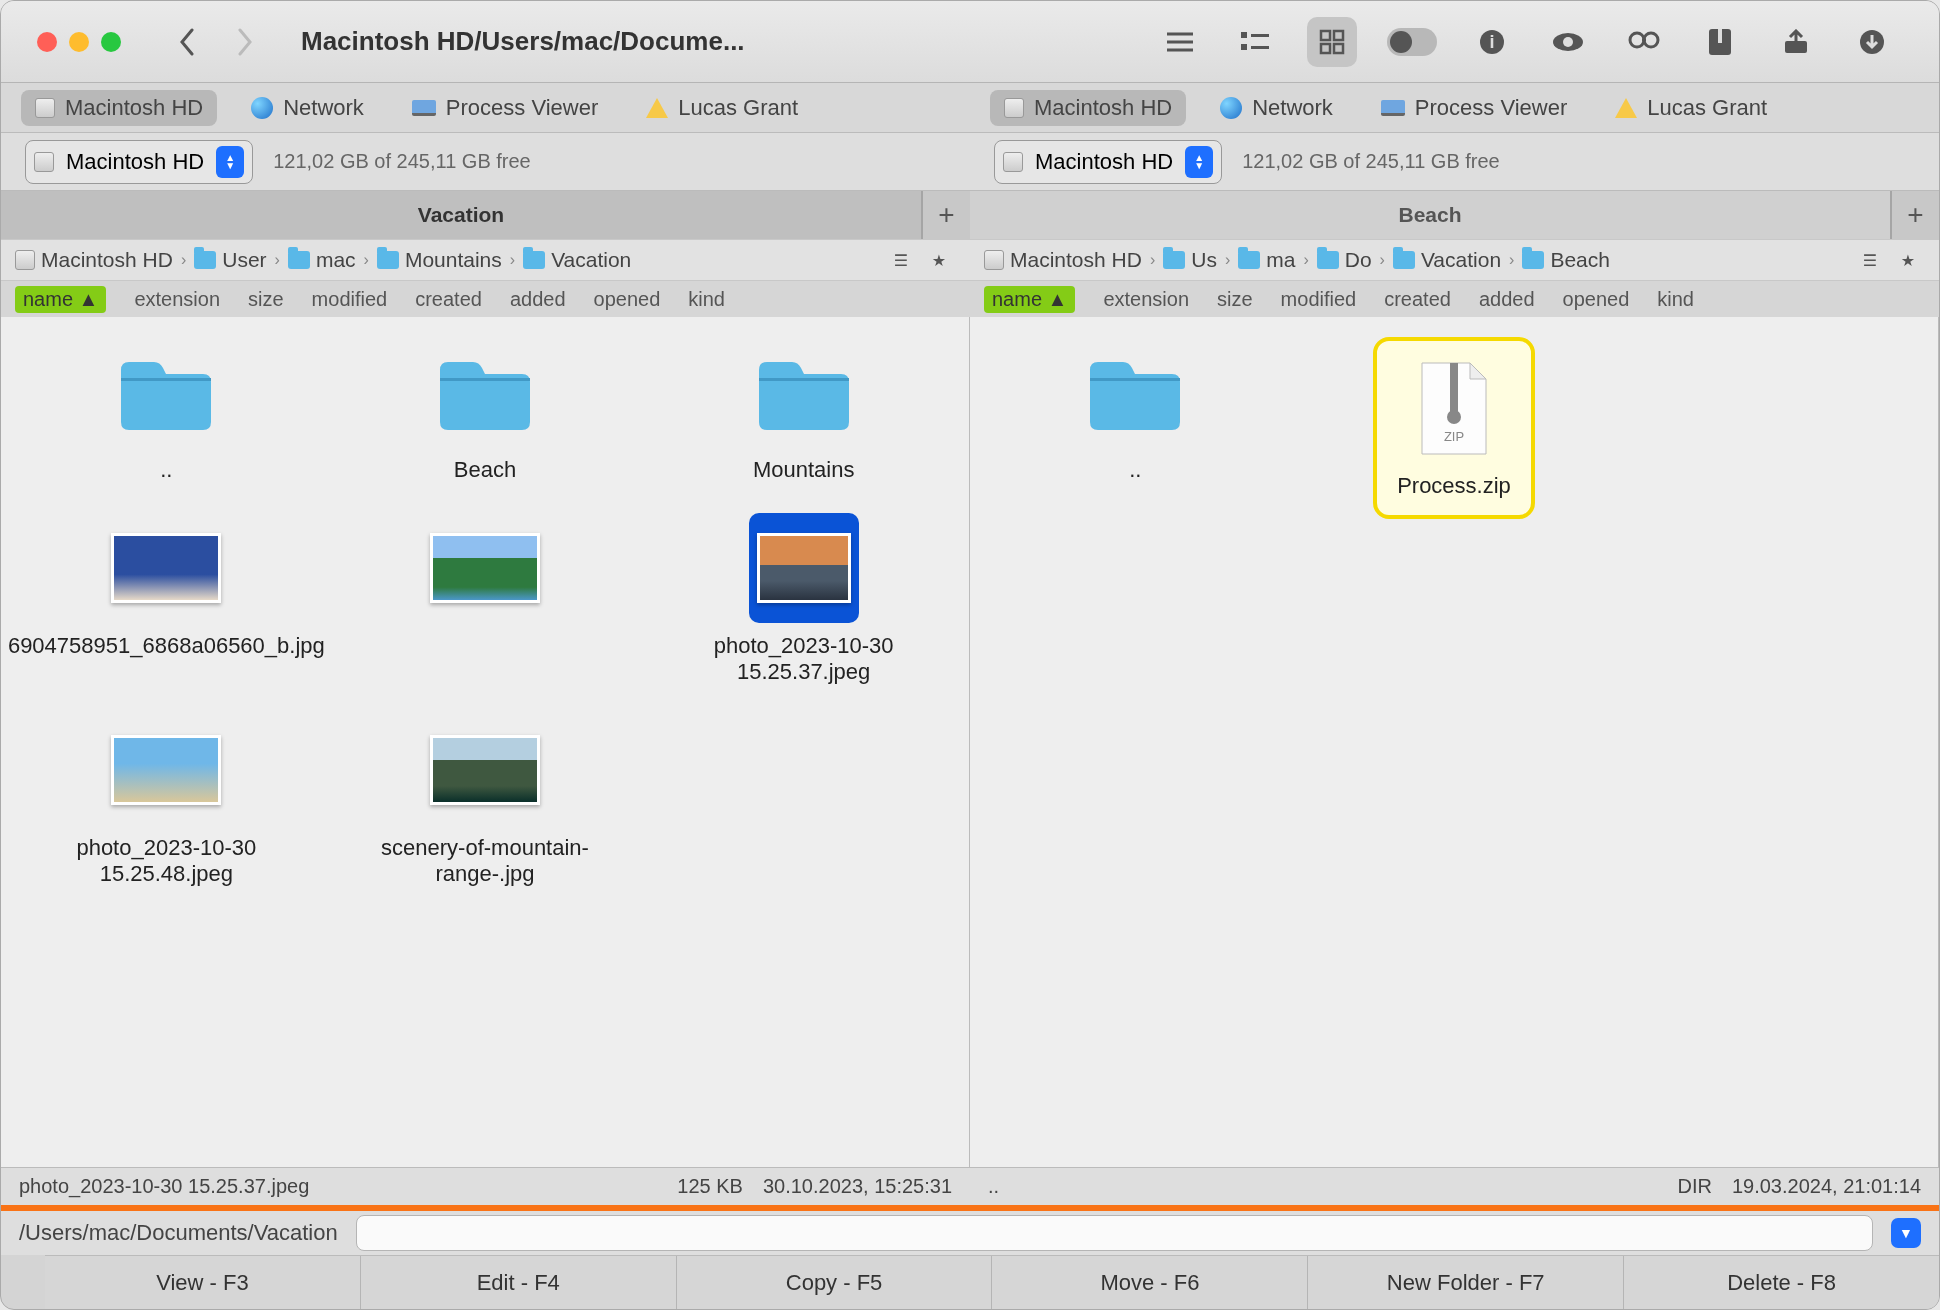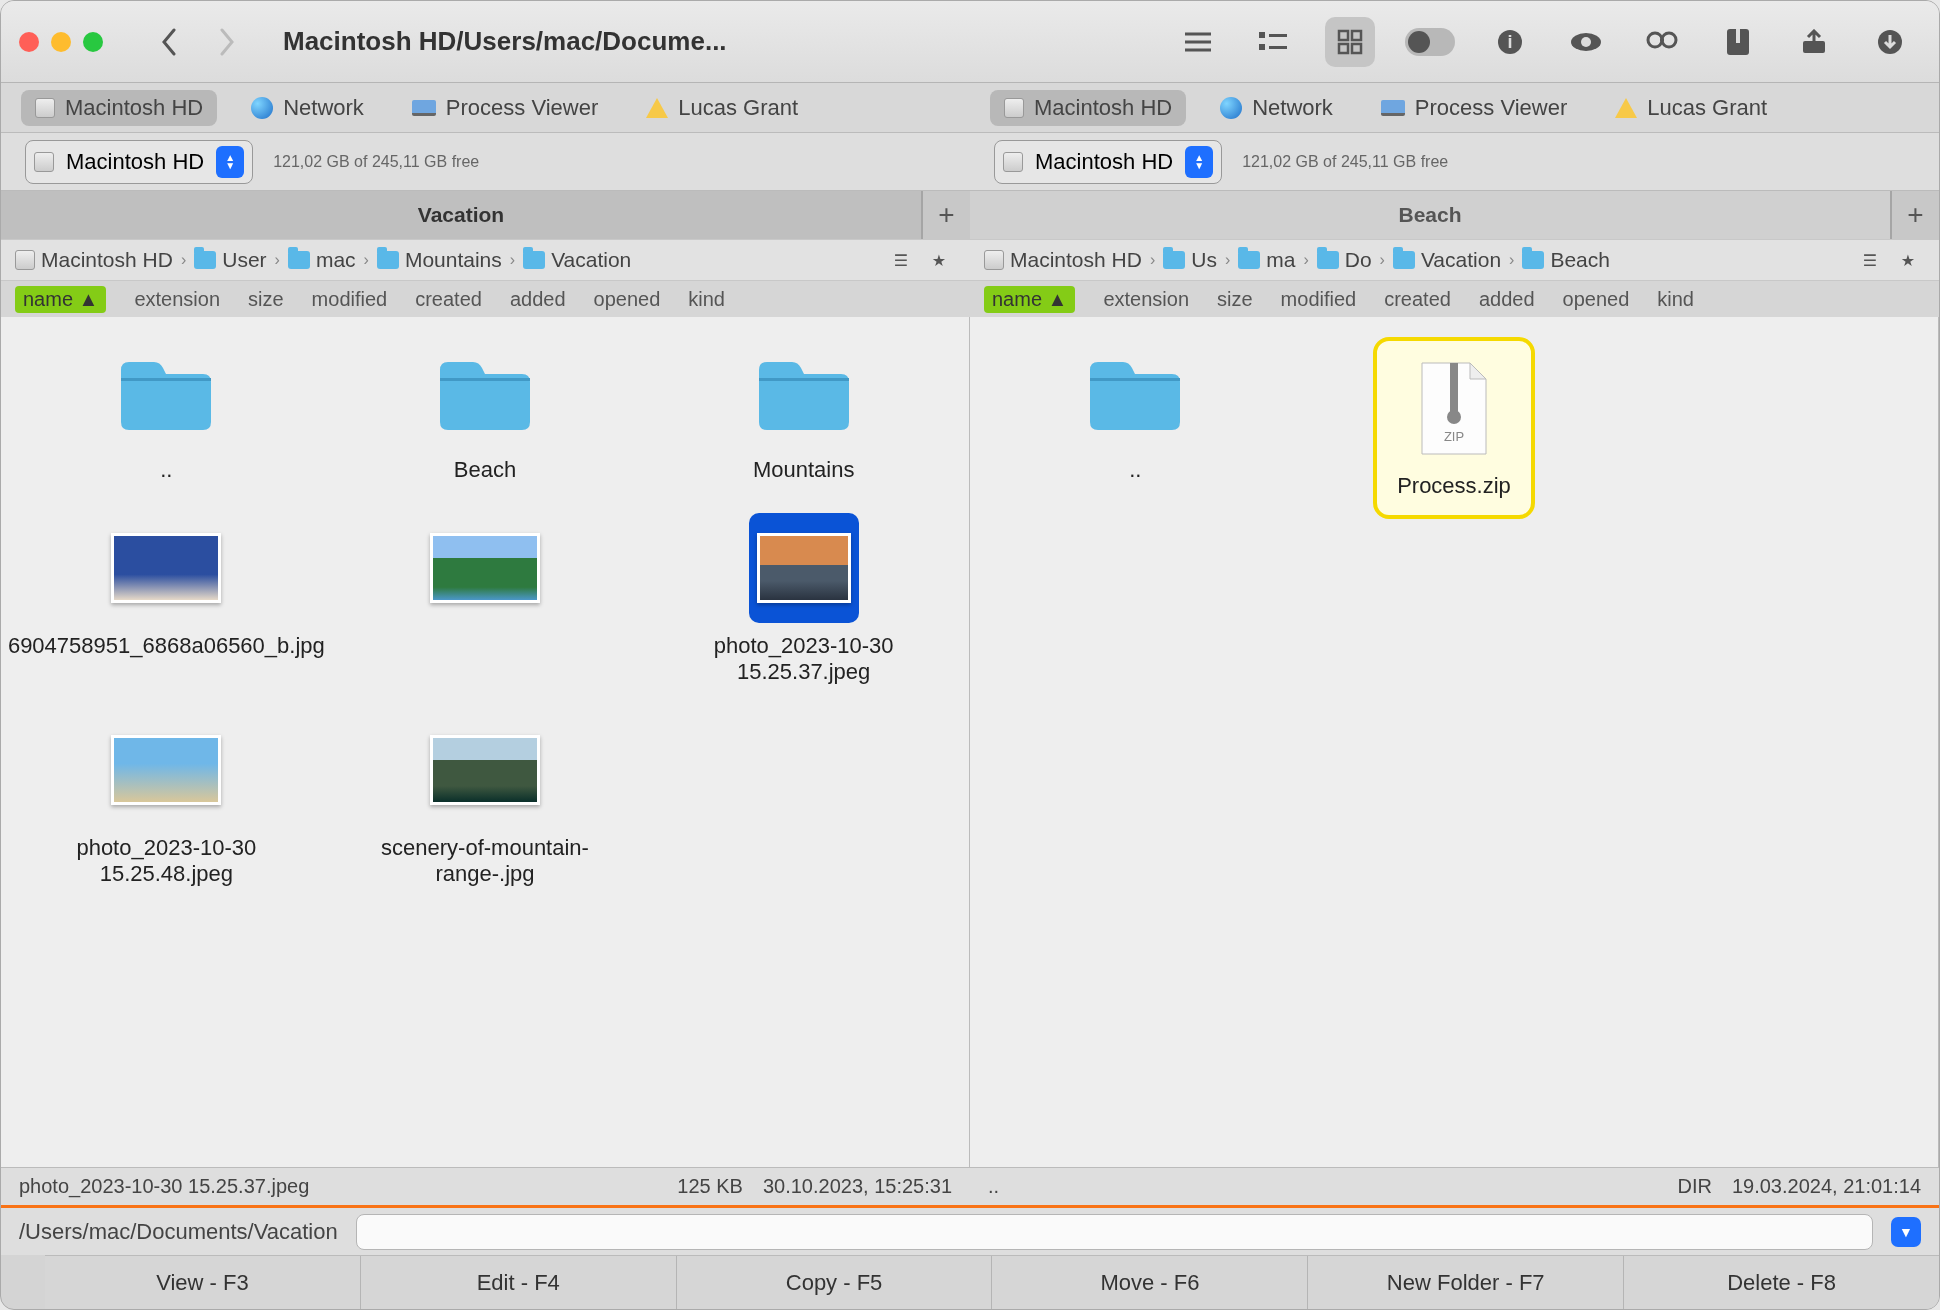--- a/index.html
+++ b/index.html
@@ -1,20 +1,20 @@
 <!DOCTYPE html>
 <html><head>
 <meta charset="utf-8">
 <style>
 * { margin:0; padding:0; box-sizing:border-box; font-family:-apple-system,BlinkMacSystemFont,"Helvetica Neue",sans-serif; }
 body { background:#e8e8e8; width:1940px; height:1310px; overflow:hidden; }
 .window { width:1940px; height:1310px; display:flex; flex-direction:column; background:#d4d4d4; border-radius:14px; overflow:hidden; border:1px solid #aaa; }
 
 
-.titlebar { height:82px; display:flex; align-items:center; background:linear-gradient(#eaeaea,#dcdcdc); border-bottom:1px solid #b5b5b5; padding:0 18px; gap:14px; }
+.titlebar { height:82px; display:flex; align-items:center; background:linear-gradient(#eaeaea,#dcdcdc); border-bottom:1px solid #b5b5b5; padding:0 36px; gap:14px; }
 .traffic { display:flex; gap:12px; margin-right:30px; }
 .traffic span { width:20px; height:20px; border-radius:50%; }
 .tr-red{background:#ff5f57;} .tr-yel{background:#febc2e;} .tr-grn{background:#28c840;}
 .navbtn { width:44px; height:44px; display:inline-flex; align-items:center; justify-content:center; color:#555; font-size:30px; border-radius:8px; }
 .navbtn.dis{color:#bbb;}
 .path-title { font-size:26px; font-weight:600; color:#333; margin-left:20px; flex:0 0 auto; }
 .spacer{flex:1;}
 .toolicon{ width:50px; height:50px; display:inline-flex; align-items:center; justify-content:center; color:#555; font-size:28px; border-radius:10px; margin:0 6px; }
 .toolicon.active{background:#c5c5c5;}
 .toggle { width:50px; height:28px; border-radius:14px; background:#b8b8b8; position:relative; display:inline-block; margin:0 10px; }
@@ -24,21 +24,21 @@
 .locrow { height:50px; display:flex; background:#d8d8d8; border-bottom:1px solid #bbb; }
 .loc-half{flex:1; display:flex; align-items:center; gap:20px; padding-left:20px;}
 .loc-item{ display:inline-flex; align-items:center; gap:10px; padding:5px 14px; border-radius:8px; color:#444; font-size:22px; }
 .loc-item.active{ background:#b8b8b8; }
 
 
 .volrow { height:58px; display:flex; background:#dedede; border-bottom:1px solid #bbb; }
 .vol-half{flex:1; display:flex; align-items:center; padding-left:24px; gap:20px;}
 .vol-chip{ display:inline-flex; align-items:center; gap:12px; background:#e6e6e6; border:1px solid #999; border-radius:8px; padding:5px 8px; font-size:22px; }
 .vol-arrows{ width:28px; height:32px; border-radius:6px; background:#1e6fff; color:#fff; display:inline-flex; flex-direction:column; align-items:center; justify-content:center; font-size:10px; line-height:8px; }
-.vol-free{ color:#666; font-size:16px; }
+.vol-free{ color:#666; font-size:20px; }
 
 
 .tabrow{ height:48px; display:flex; }
 .tabrow .tab-half{ flex:1; display:flex; }
 .tab{ flex:1; display:flex; align-items:center; justify-content:center; background:#bfbfbf; border-right:1px solid #a5a5a5; font-size:21px; font-weight:600; color:#333; }
 .tab.inactive{ background:#d0d0d0; color:#555; }
 .tab-add{ width:48px; background:#c8c8c8; border-left:1px solid #a5a5a5; display:flex; align-items:center; justify-content:center; color:#555; font-size:28px;}
 
 
 .crumbrow{ height:42px; display:flex; background:#e2e2e2; border-top:1px solid #c8c8c8; border-bottom:1px solid #c8c8c8; }
@@ -65,21 +65,21 @@
 .folder-svg{ width:100px; height:80px; }
 .thumb{ width:110px; height:70px; background:#ccc; border:3px solid #fff; box-shadow:0 2px 4px rgba(0,0,0,.3); }
 .item.selected .thumb{ border-color:#fff; }
 .zip-svg{ width:80px; height:95px; }
 
 
 .statusrow{ height:38px; display:flex; background:#dedede; border-top:1px solid #bbb; font-size:20px; color:#444; }
 .status-half{ flex:1; display:flex; align-items:center; padding:0 18px; gap:20px; }
 .status-half span.push{ margin-left:auto; }
 
-.cmdrow{ height:50px; display:flex; align-items:center; background:#dedede; border-top:3px solid #f97316; padding:0 18px; font-size:22px; color:#444; gap:18px; }
+.cmdrow{ height:50px; display:flex; align-items:center; background:#dedede; border-top:6px solid #f97316; padding:0 18px; font-size:22px; color:#444; gap:18px; }
 .cmdpath{ flex:0 0 auto; }
 .cmdinput{ flex:1; height:36px; background:#fafafa; border:1px solid #b5b5b5; border-radius:8px; }
 .cmd-toggle{ width:30px;height:30px; border-radius:7px; background:#1e6fff; color:#fff; display:flex; align-items:center;justify-content:center; font-size:14px; }
 
 .fnrow{ height:54px; display:flex; background:#d6d6d6; border-top:1px solid #bbb;margin-left:44px; }
 .fnbtn{ flex:1; display:flex; align-items:center; justify-content:center; border-right:1px solid #b5b5b5; font-size:22px; color:#333; }
 .fnbtn:last-child{border-right:none;}
 
 
 .mini-folder{ width:22px;height:18px; background:#59b8e8; border-radius:3px; display:inline-block; position:relative;}

